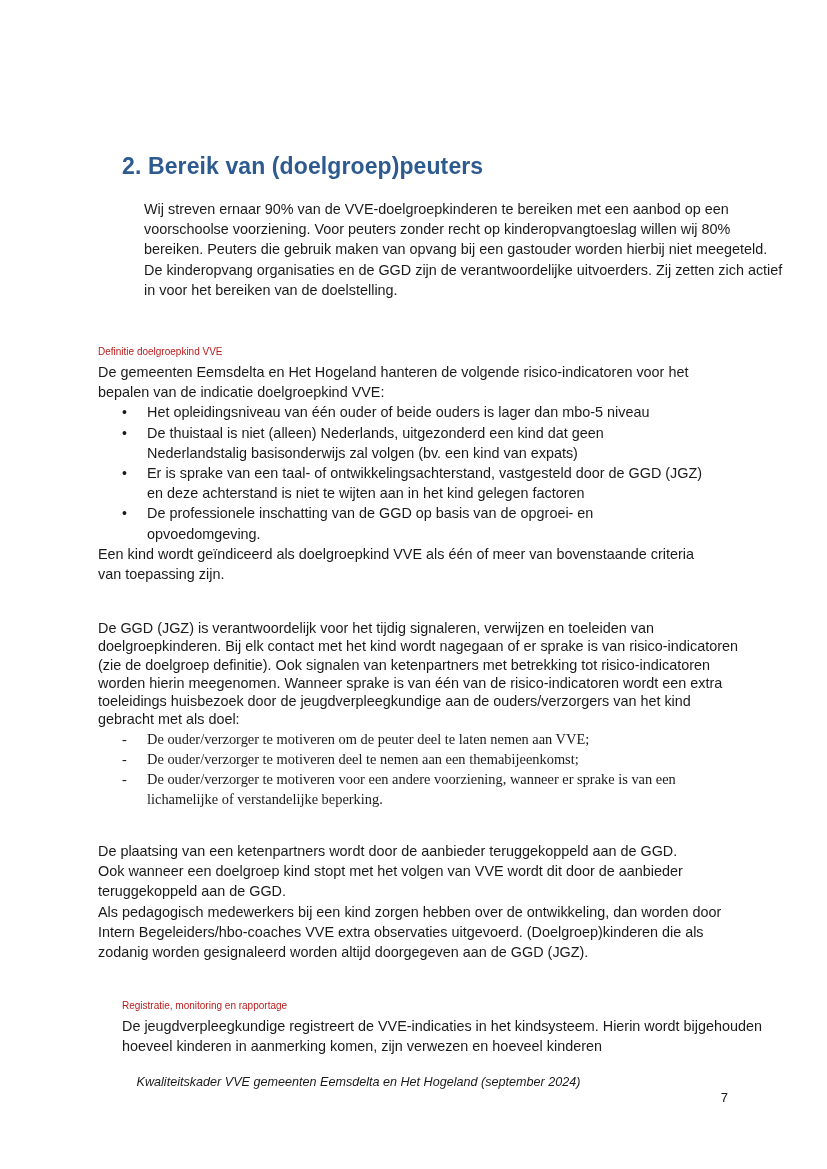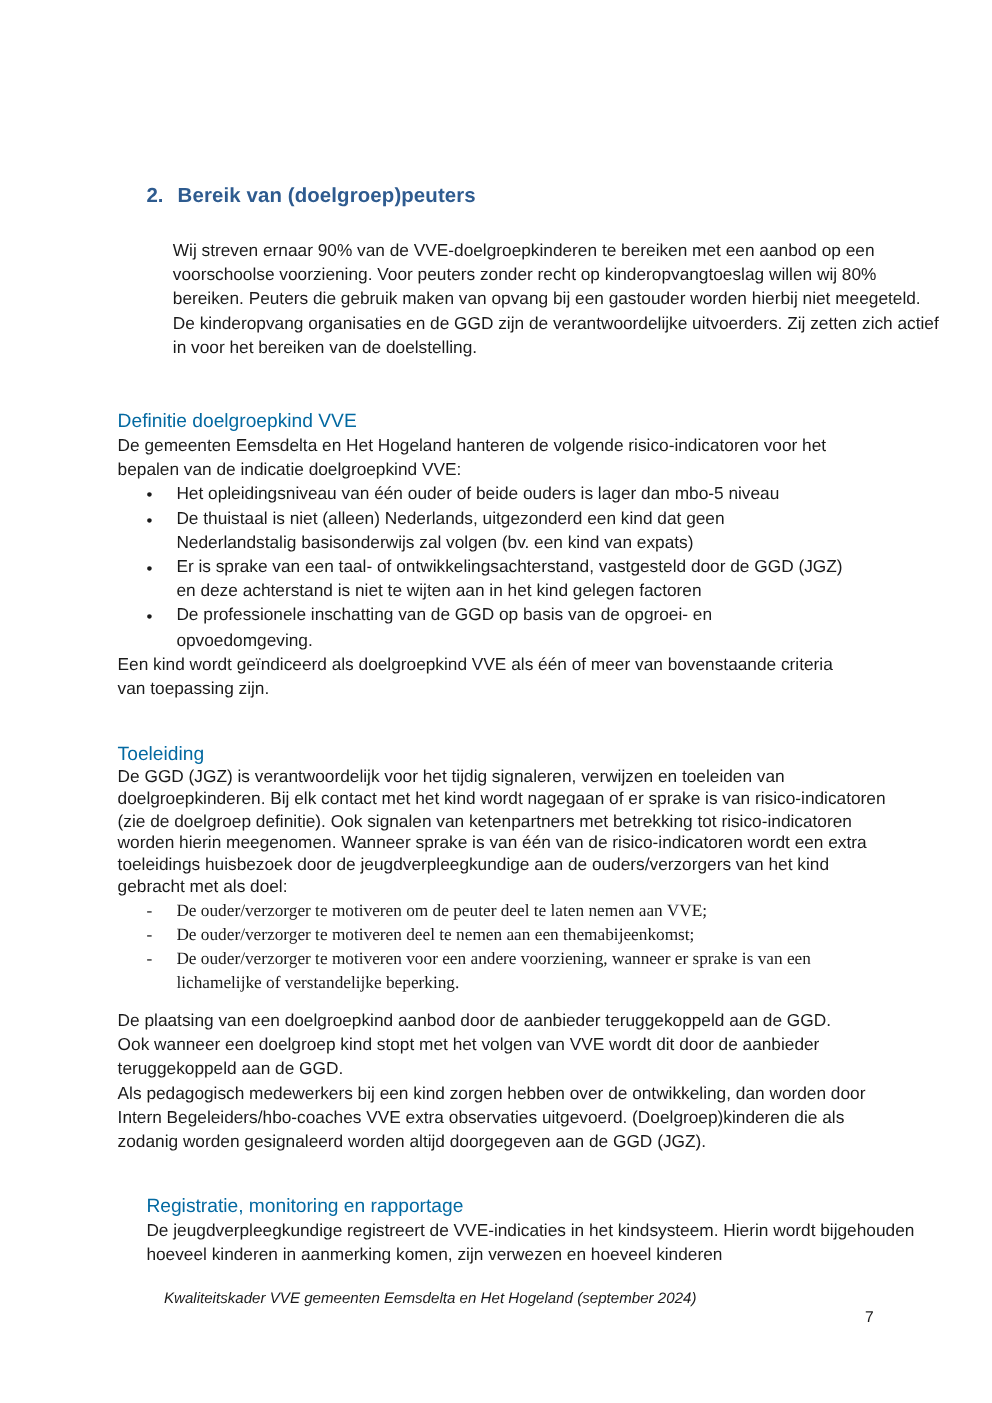--- a/index.html
+++ b/index.html
@@ -1,24 +1,24 @@
 <!DOCTYPE html>
 <html><head>
 <meta charset="utf-8">
 <style>
   html, body { margin: 0; padding: 0; background: #ffffff; }
   body { width: 827px; height: 1169px; position: relative; overflow: hidden;
          font-family: "Liberation Sans", sans-serif; color: #1a1a1a; }
   .page { position: absolute; left: 0; top: 0; width: 827px; height: 1169px; }
-  .h2 { position: absolute; left: 122px; top: 153px; font-size: 17px; font-weight: bold;
+  .h2 { position: absolute; left: 122px; top: 153px; font-size: 23px; font-weight: bold;
         color: #2e5b8f; letter-spacing: 0.1px; }
   .h2 .num { display: inline-block; width: 26px; }
   .block { position: absolute; left: 98px; width: 640px; font-size: 14.4px; line-height: 20.2px; }
   .block p { margin: 0; }
-  .sub { color: #0369a1; font-size: 16px; line-height: 20px; }
+  .sub { color: #b91c1c; font-size: 10px; line-height: 20px; }
   ul.bullets { list-style: none; margin: 0; padding: 0; }
   ul.bullets li { position: relative; padding-left: 49px; }
   ul.bullets li::before { content: "•"; position: absolute; left: 24px; top: 0; font-size: 14px; }
   ul.dashes { list-style: none; margin: 0; padding: 0; }
   ul.dashes li { position: relative; padding-left: 49px; font-family: Liberation Serif, serif; }
   ul.dashes li::before { content: "-"; position: absolute; left: 24px; top: 0; }
   .footer { position: absolute; left: 0; width: 717px; top: 1075px; text-align: center;
             font-size: 12.6px; font-style: italic; }
   .pagenum { position: absolute; right: 99px; top: 1090px; font-size: 13px; }
 </style>
@@ -42,31 +42,30 @@
     <ul class="bullets">
       <li>Het opleidingsniveau van één ouder of beide ouders is lager dan mbo-5 niveau</li>
       <li style="padding-right:90px;">De thuistaal is niet (alleen) Nederlands, uitgezonderd een kind dat geen Nederlandstalig basisonderwijs zal volgen (bv. een kind van expats)</li>
       <li style="padding-right:30px;">Er is sprake van een taal- of ontwikkelingsachterstand, vastgesteld door de GGD (JGZ) en deze achterstand is niet te wijten aan in het kind gelegen factoren</li>
       <li style="padding-right:110px;">De professionele inschatting van de GGD op basis van de opgroei- en opvoedomgeving.</li>
     </ul>
     <p style="padding-right:40px;">Een kind wordt geïndiceerd als doelgroepkind VVE als één of meer van bovenstaande criteria van toepassing zijn.</p>
   </div>
 
   <div class="block" style="top:619px;">
-    <p class="sub">Toeleiding</p>
     <p style="line-height:18.3px;">De GGD (JGZ) is verantwoordelijk voor het tijdig signaleren, verwijzen en toeleiden van doelgroepkinderen. Bij elk contact met het kind wordt nagegaan of er sprake is van risico-indicatoren (zie de doelgroep definitie). Ook signalen van ketenpartners met betrekking tot risico-indicatoren worden hierin meegenomen. Wanneer sprake is van één van de risico-indicatoren wordt een extra toeleidings huisbezoek door de jeugdverpleegkundige aan de ouders/verzorgers van het kind gebracht met als doel:</p>
     <ul class="dashes">
       <li>De ouder/verzorger te motiveren om de peuter deel te laten nemen aan VVE;</li>
       <li>De ouder/verzorger te motiveren deel te nemen aan een themabijeenkomst;</li>
       <li>De ouder/verzorger te motiveren voor een andere voorziening, wanneer er sprake is van een lichamelijke of verstandelijke beperking.</li>
     </ul>
   </div>
 
   <div class="block" style="top:841px;">
-    <p>De plaatsing van een doelgroepkind aanbod door de aanbieder teruggekoppeld aan de GGD.</p>
+    <p>De plaatsing van een ketenpartners wordt door de aanbieder teruggekoppeld aan de GGD.</p>
     <p>Ook wanneer een doelgroep kind stopt met het volgen van VVE wordt dit door de aanbieder teruggekoppeld aan de GGD.</p>
     <p>Als pedagogisch medewerkers bij een kind zorgen hebben over de ontwikkeling, dan worden door Intern Begeleiders/hbo-coaches VVE extra observaties uitgevoerd. (Doelgroep)kinderen die als zodanig worden gesignaleerd worden altijd doorgegeven aan de GGD (JGZ).</p>
   </div>
 
   <div class="block" style="top:996px;margin-left:24px;">
     <p class="sub">Registratie, monitoring en rapportage</p>
     <p>De jeugdverpleegkundige registreert de VVE-indicaties in het kindsysteem. Hierin wordt bijgehouden hoeveel kinderen in aanmerking komen, zijn verwezen en hoeveel kinderen</p>
   </div>
 
   <div class="footer">Kwaliteitskader VVE gemeenten Eemsdelta en Het Hogeland (september 2024)</div>

